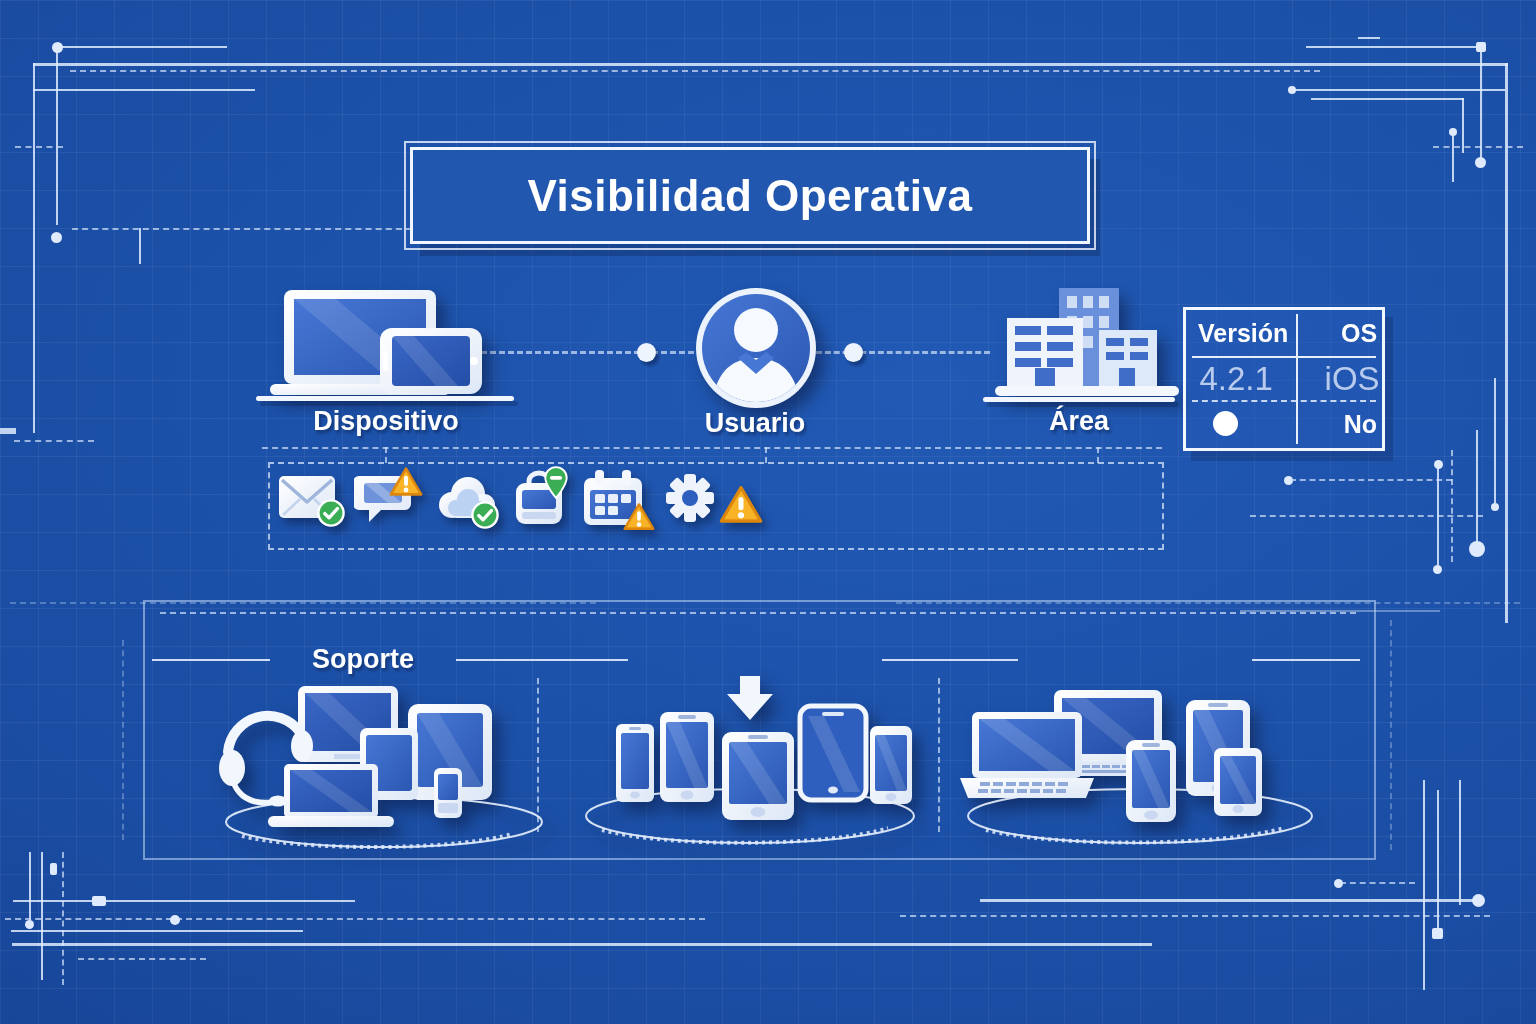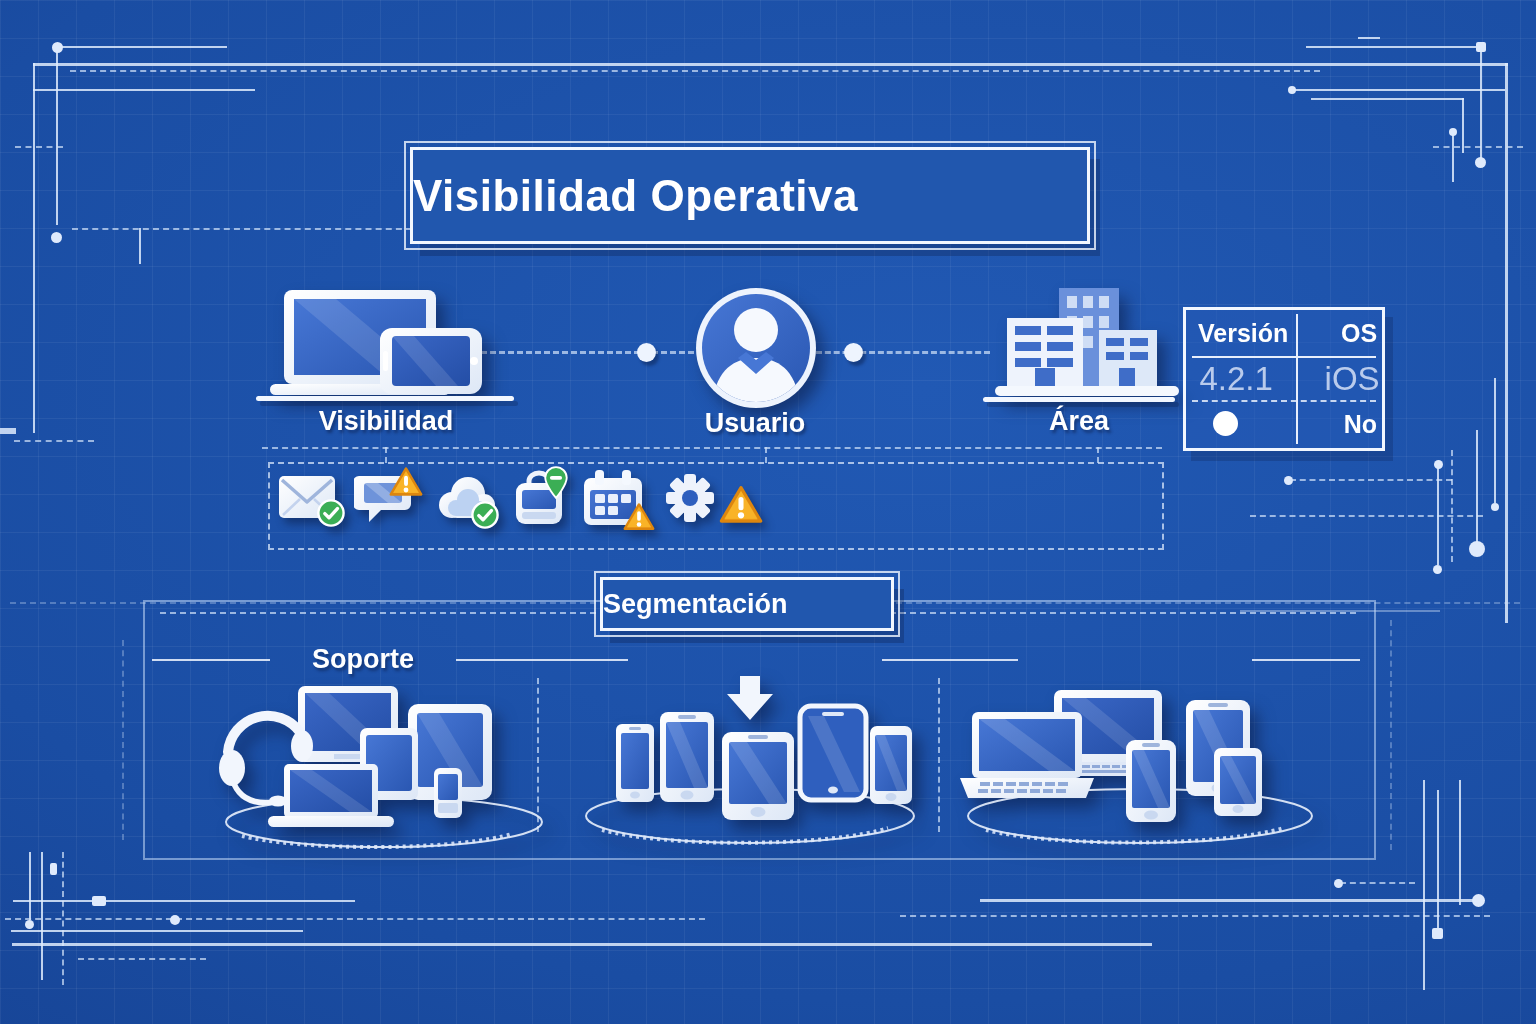--- a/index.html
+++ b/index.html
@@ -16,21 +16,21 @@
   
   .lnh{position:absolute;height:2px;background:rgba(222,235,253,.85);}
   .lnv{position:absolute;width:2px;background:rgba(222,235,253,.85);}
   .dashh{position:absolute;height:0;border-top:2px dashed rgba(210,226,250,.7);}
   .dashv{position:absolute;width:0;border-left:2px dashed rgba(210,226,250,.7);}
   .bdot{position:absolute;background:#dfeafc;border-radius:50%;}
   .bsq{position:absolute;background:#dfeafc;border-radius:2px;}
   .faint{opacity:.45;}
   
   .banner{position:absolute;background:#2157ae;border:3px solid #f2f7ff;color:#fff;
-    text-align:left;box-shadow:10px 12px 0 rgba(9,24,64,.28);}
+    text-align:center;box-shadow:10px 12px 0 rgba(9,24,64,.28);}
   .banner::before{content:"";position:absolute;inset:-9px;border:2px solid rgba(240,246,255,.8);pointer-events:none;}
   #title-banner{left:410px;top:147px;width:674px;height:91px;line-height:91px;
     font-size:44px;font-weight:bold;letter-spacing:.5px;}
   #seg-banner{left:600px;top:577px;width:288px;height:48px;line-height:48px;
     font-size:27px;font-weight:bold;}
   
   .node-label{position:absolute;color:#fff;font-weight:bold;font-size:27px;text-align:center;
     text-shadow:2px 3px 3px rgba(8,22,60,.45);}
   .under{position:absolute;height:5px;background:#f2f7ff;border-radius:3px;box-shadow:4px 5px 0 rgba(9,24,64,.25);}
   
@@ -181,21 +181,21 @@
     <rect x="8" y="96" width="180" height="11" rx="5.5" fill="url(#wht)"></rect>
     <g>
       <rect x="118" y="40" width="102" height="66" rx="12" fill="url(#wht)"></rect>
       <rect x="130" y="48" width="78" height="50" rx="4" fill="url(#scrD)"></rect>
       <polygon points="130,48 152,48 196,98 174,98" fill="#ffffff" opacity=".12"></polygon>
       <circle cx="212" cy="73" r="4" fill="#fff"></circle>
       <rect x="121" y="63" width="5" height="20" rx="2.5" fill="#fff"></rect>
     </g>
   </svg>
   <div class="under" style="left:256px;top:396px;width:258px"></div>
-  <div class="node-label" style="left:258px;top:406px;width:256px">Visibilidad</div>
+  <div class="node-label" style="left:258px;top:406px;width:256px">Dispositivo</div>
 
   <svg class="devsvg" style="left:694px;top:286px" width="124" height="124" viewBox="0 0 124 124">
     <circle cx="62" cy="62" r="60" fill="#edf3fd"></circle>
     <circle cx="62" cy="62" r="54" fill="url(#scr)"></circle>
     <clipPath id="avclip">
         <circle cx="62" cy="62" r="54"></circle>
       </clipPath>
     <g clip-path="url(#avclip)">
       <circle cx="62" cy="44" r="22" fill="#f6f9fe"></circle>
       <path d="M18 118 C22 84 40 72 62 72 C84 72 102 84 106 118 Z" fill="#f6f9fe"></path>
@@ -330,23 +330,20 @@
         <circle cx="0" cy="0" r="8" fill="#2e5fbe"></circle>
       </g>
       <use href="#warn" x="56" y="18" width="46" height="42"></use>
     </svg>
   </div>
 
   <div class="dashh faint" style="left:10px;top:602px;width:586px"></div>
   <div class="dashh faint" style="left:896px;top:602px;width:624px"></div>
   <div id="section-frame"></div>
   <div class="dashh" style="left:160px;top:612px;width:1196px"></div>
-  <div id="seg-banner" class="banner">
-    <span>Segmentación</span>
-  </div>
 
   <div class="sec-label" style="left:280px;top:644px;width:166px">Soporte</div>
   <div class="seg-line" style="left:152px;top:659px;width:118px"></div>
   <div class="seg-line" style="left:456px;top:659px;width:172px"></div>
   <div class="seg-line" style="left:882px;top:659px;width:136px"></div>
   <div class="seg-line" style="left:1252px;top:659px;width:108px"></div>
   <div class="dashv" style="left:537px;top:678px;height:154px"></div>
   <div class="dashv" style="left:938px;top:678px;height:154px"></div>
 
   <svg class="devsvg" style="left:212px;top:676px" width="350" height="178" viewBox="0 0 350 178">

